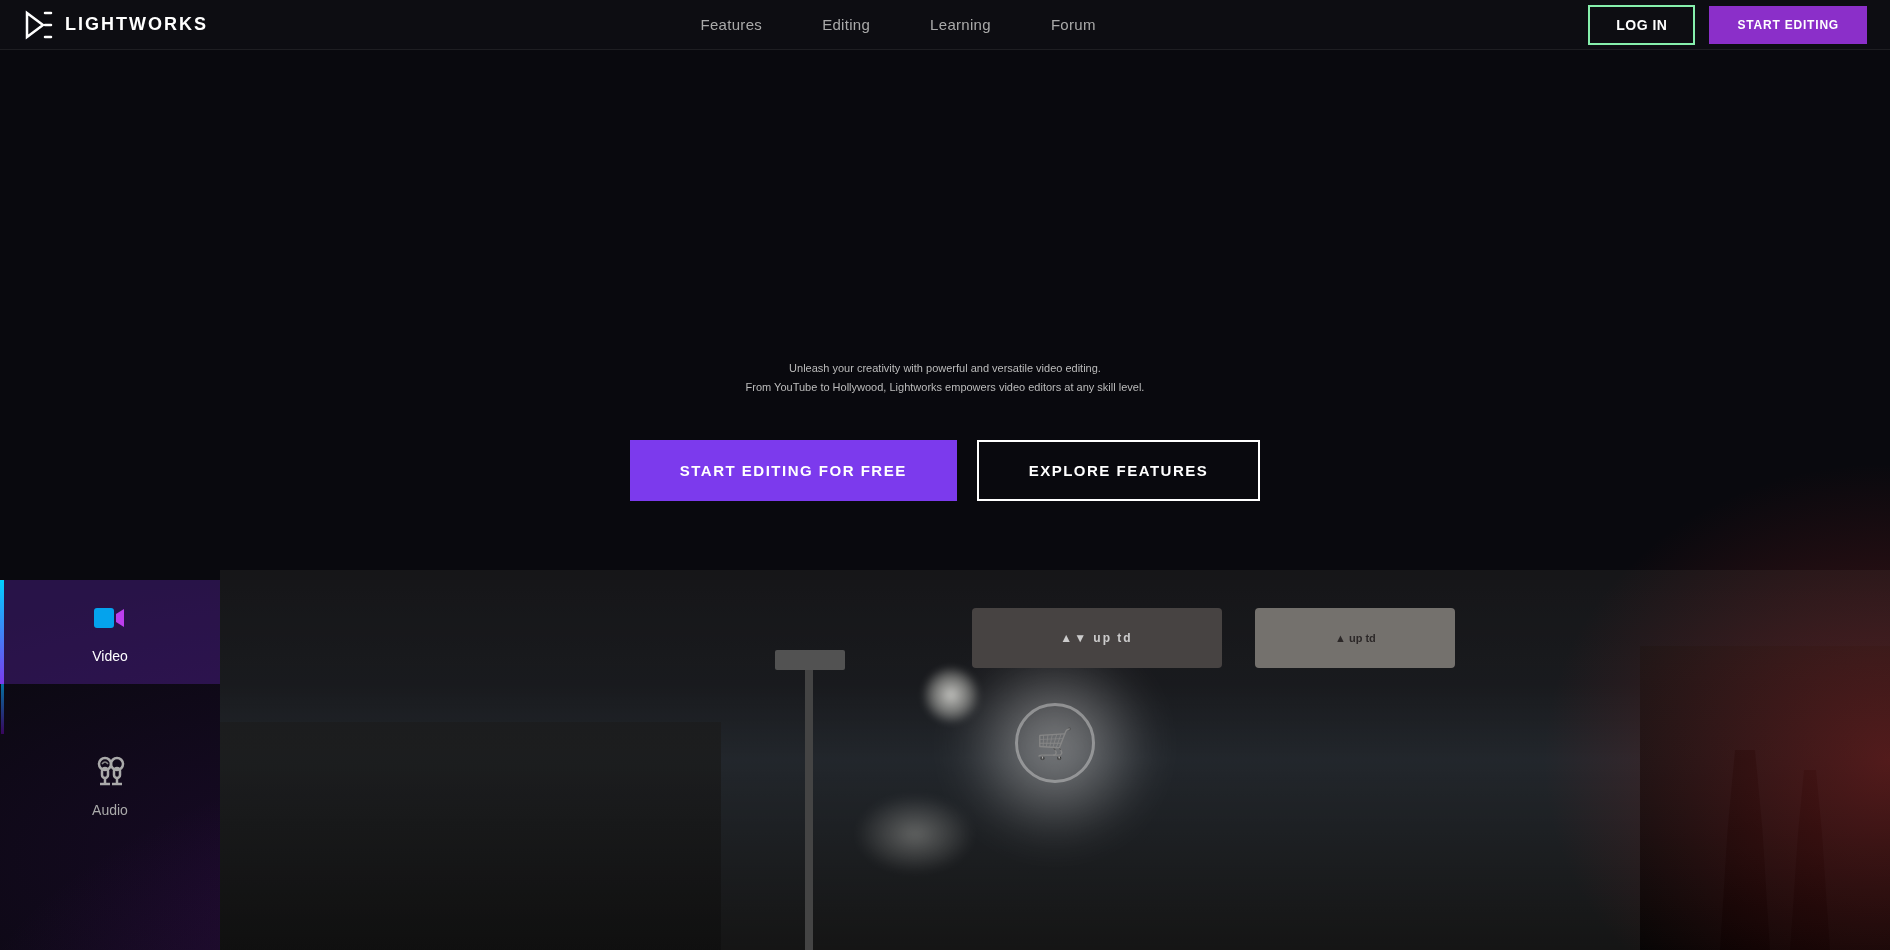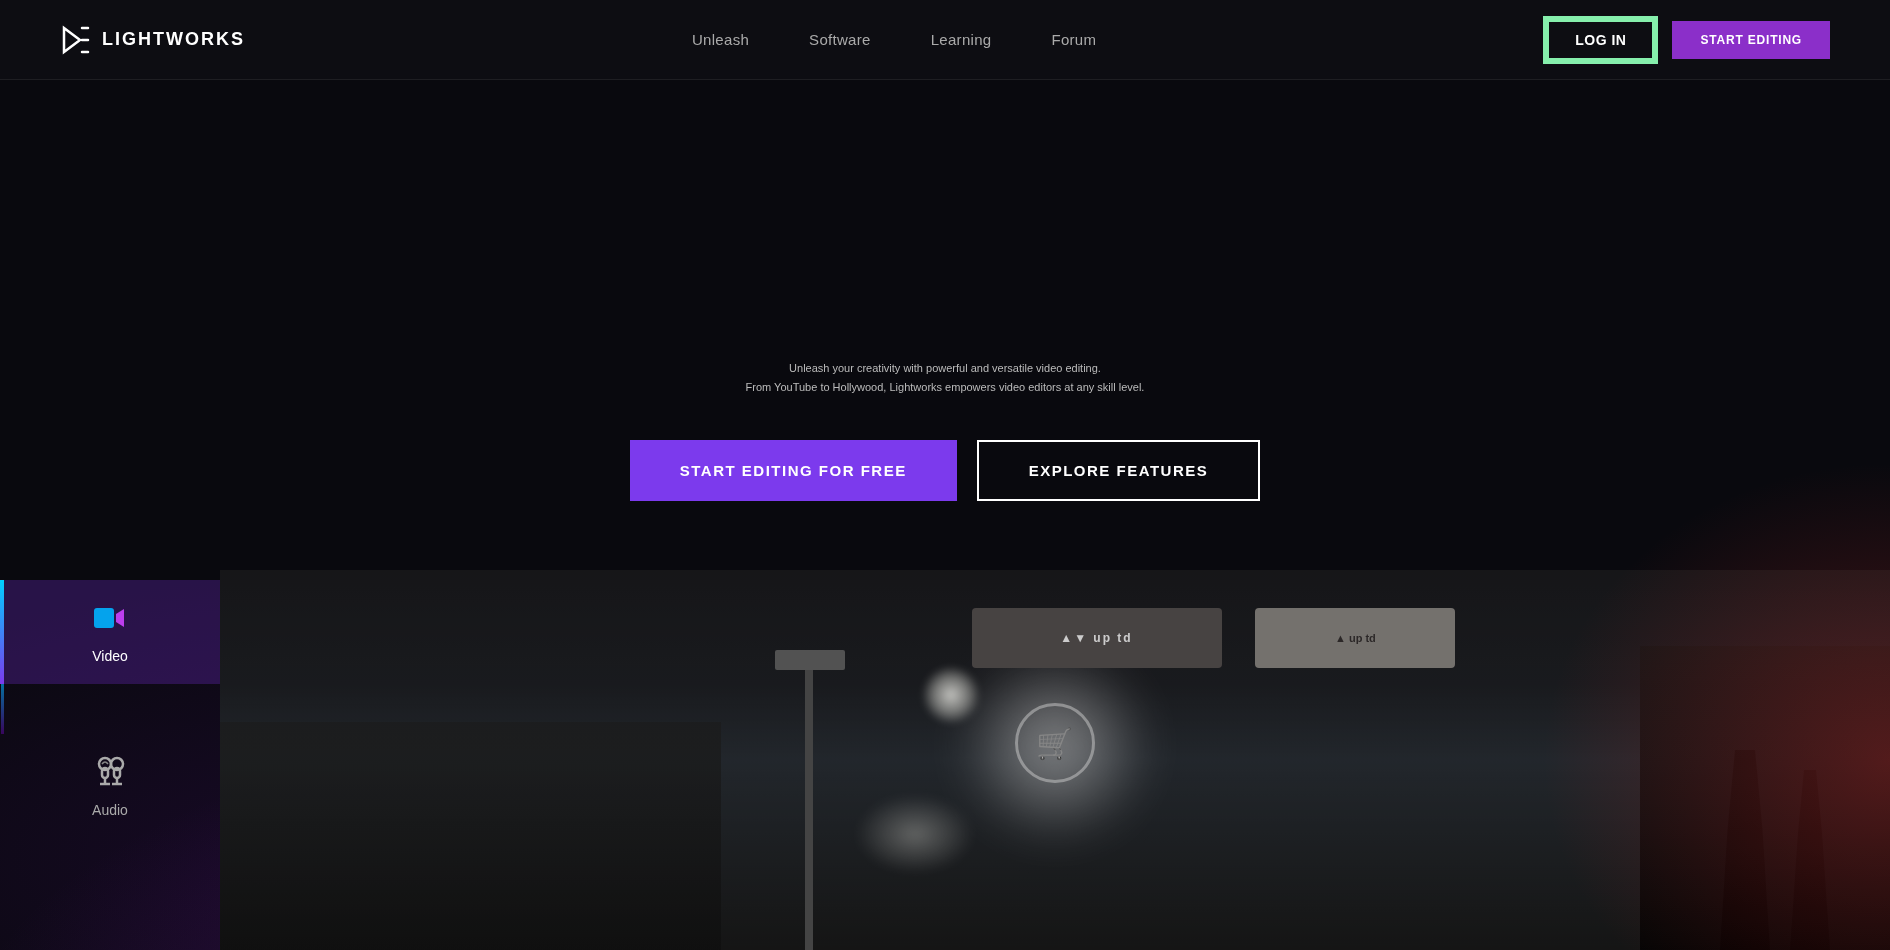--- a/index.html
+++ b/index.html
@@ -12,26 +12,26 @@
       font-family: 'Arial', 'Helvetica Neue', sans-serif;
       color: #fff;
     }
 
     
     nav {
       position: fixed;
       top: 0;
       left: 0;
       width: 100%;
-      height: 80px;
+      height: 50px;
       background: #0d0d12;
       display: flex;
       align-items: center;
       justify-content: space-between;
-      padding: 0 60px;
+      padding: 0 23px;
       z-index: 100;
       border-bottom: 1px solid rgba(255,255,255,0.07);
     }
 
     .nav-logo {
       display: flex;
       align-items: center;
       gap: 10px;
       text-decoration: none;
       color: #fff;
@@ -66,21 +66,21 @@
     }
 
     .nav-actions {
       display: flex;
       align-items: center;
       gap: 14px;
     }
 
     .btn-login {
       background: transparent;
-      border: 6px solid #86efac;
+      border: 2px solid #86efac;
       color: #fff;
       padding: 10px 26px;
       font-size: 14px;
       font-weight: 600;
       letter-spacing: 0.5px;
       cursor: pointer;
       text-transform: uppercase;
       text-align: center;
     }
 
@@ -407,22 +407,22 @@
       <rect width="32" height="32" rx="4" fill="none"></rect>
       <polygon points="4,4 20,16 4,28" fill="none" stroke="white" stroke-width="2.5"></polygon>
       <line x1="22" y1="4" x2="28" y2="4" stroke="white" stroke-width="2.5" stroke-linecap="round"></line>
       <line x1="22" y1="16" x2="28" y2="16" stroke="white" stroke-width="2.5" stroke-linecap="round"></line>
       <line x1="22" y1="28" x2="28" y2="28" stroke="white" stroke-width="2.5" stroke-linecap="round"></line>
     </svg>
     <span class="logo-text">LIGHTWORKS</span>
   </a>
 
   <ul class="nav-links">
-    <li><a href="#">Unleash</a></li>
-    <li><a href="#">Software</a></li>
+    <li><a href="#">Features</a></li>
+    <li><a href="#">Editing</a></li>
     <li><a href="#">Learning</a></li>
     <li><a href="#">Forum</a></li>
   </ul>
 
   <div class="nav-actions">
     <button class="btn-login">LOG IN</button>
     <button class="btn-start-editing">START EDITING</button>
   </div>
 </nav>
 

